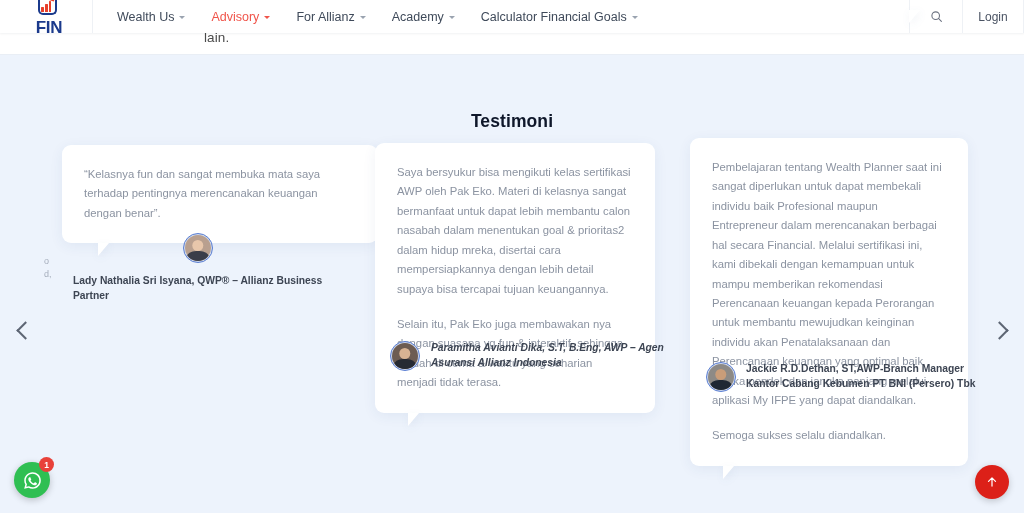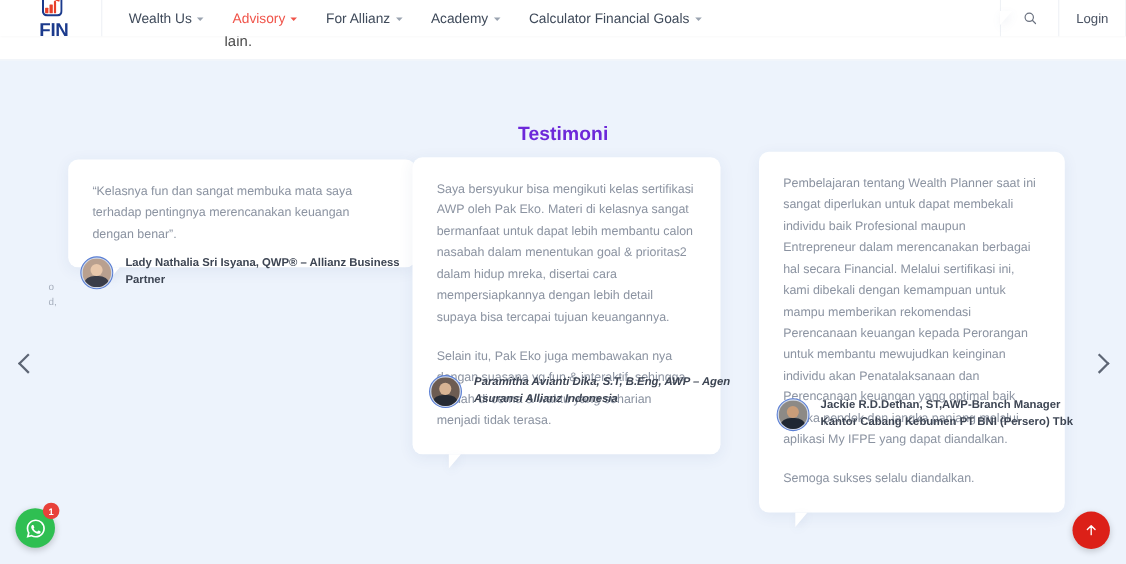--- a/index.html
+++ b/index.html
@@ -82,21 +82,21 @@
   .hdr-btn.login { width: 60px; }
   .hdr-btn.tail { width: 60px; }
 
   
   .section {
     position: absolute; top: 55px; left: 0; width: 1024px; height: 458px;
     background: #edf3fc;
   }
   .sec-title {
     position: absolute; top: 56px; width: 1024px; text-align: center;
-    font-size: 17.5px; font-weight: 600; color: #6d28d9; letter-spacing: .1px;
+    font-size: 17.5px; font-weight: 600; color: #0f172a; letter-spacing: .1px;
   }
 
   
   .ghost {
     position: absolute; left: 44px; top: 200px;
     font-size: 9px; color: #8d96a6; line-height: 13px; opacity:.75;
   }
 
   
   .arrow-btn {
@@ -248,21 +248,21 @@
     <div class="arrow-btn right">
       <span class="chev r"></span>
     </div>
 
     <div class="card" style="left:62px; top:90px; width:316px;">
       <div class="card-body">
         <p>“Kelasnya fun dan sangat membuka mata saya terhadap pentingnya merencanakan keuangan dengan benar”.</p>
       </div>
       <div class="tail" style="left:36px; bottom:-13px;"></div>
     </div>
-    <div class="author" style="left:73px; top:178px;">
+    <div class="author" style="left:73px; top:178px;flex-direction:column;">
       <div class="avatar">
         <div class="ph">
           <div class="bgc" style="background:#b9a08f"></div>
           <div class="head" style="background:#e8c7ab"></div>
           <div class="body" style="background:#3a3d49"></div>
         </div>
       </div>
       <div class="author-name">Lady Nathalia Sri Isyana, QWP® – Allianz Business Partner</div>
     </div>
 

